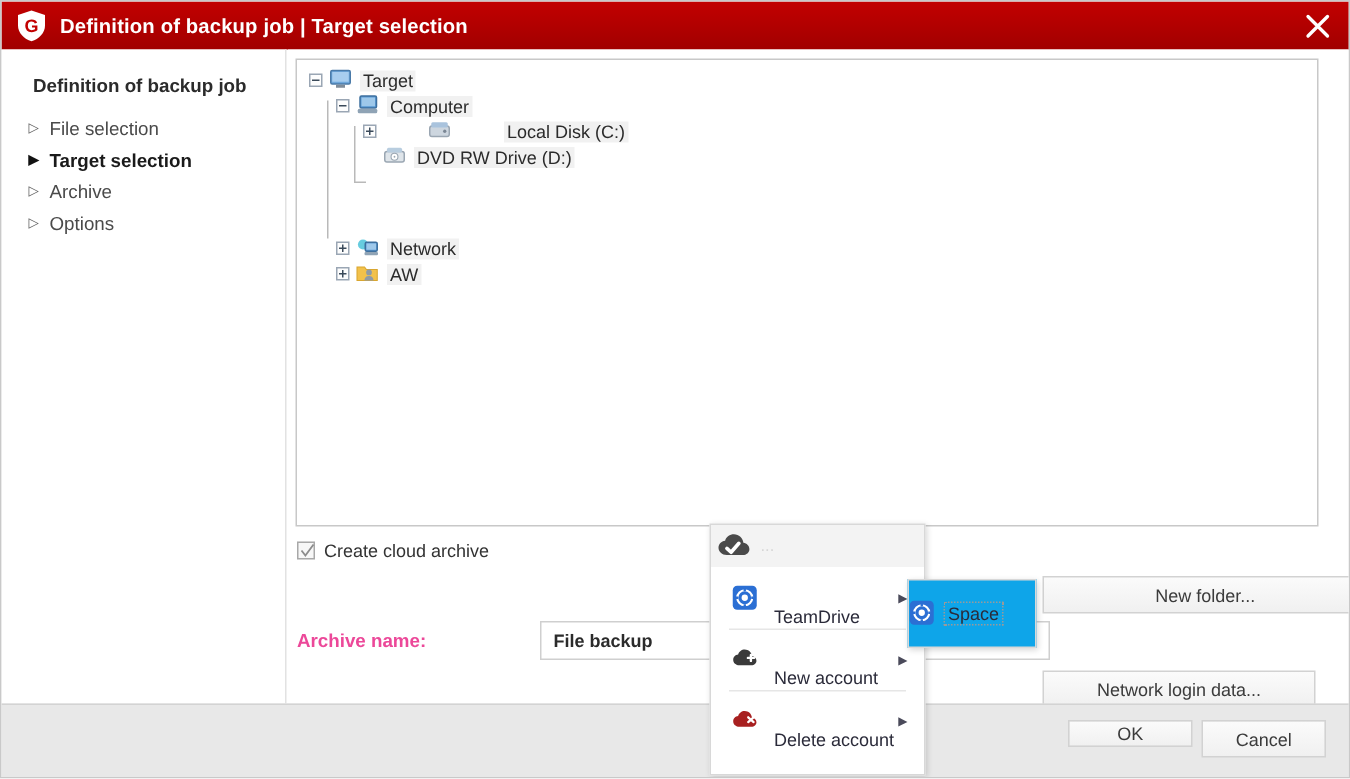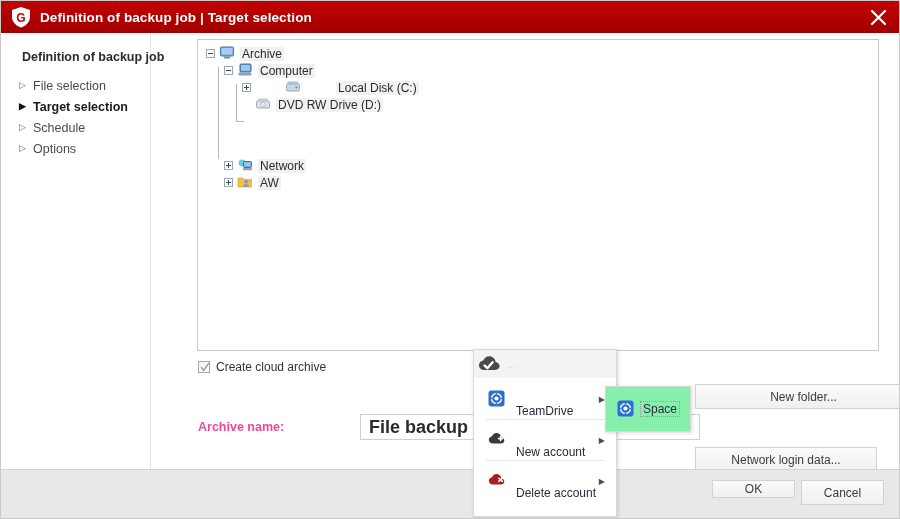--- a/index.html
+++ b/index.html
@@ -41,21 +41,21 @@
     position: absolute; right: 0; top: 0;
     width: 46px; height: 32px;
     display: flex; align-items: center; justify-content: center;
     cursor: pointer;
   }
   .close-btn svg { display: block; }
 
   
   .sidebar {
     position: absolute; left: 0; top: 32px;
-    width: 150px; height: 436px;
+    width: 190px; height: 436px;
     background: #ffffff;
     border-right: 1px solid #e2e2e2;
   }
   .sidebar-title {
     position: absolute; left: 21px; top: 17px;
     font-size: 12.5px; font-weight: bold; color: #2b2b2b;
     white-space: nowrap;
   }
   .nav { position: absolute; left: 18px; top: 42px; width: 170px; }
   .nav-item {
@@ -131,21 +131,21 @@
   .archive-label {
     position: absolute; left: 6px; top: 387px;
     font-size: 12.5px; font-weight: bold; color: #ec4899;
     white-space: nowrap;
   }
   .archive-input {
     position: absolute; left: 168px; top: 381px;
     width: 340px; height: 26px;
     border: 1px solid #cfcfcf; background: #ffffff;
     font-family: "Liberation Sans", sans-serif;
-    font-size: 18px; font-weight: bold; color: #2b2b2b;
+    font-size: 12px; font-weight: bold; color: #2b2b2b;
     padding: 0 8px; outline: none;
   }
 
   .btn {
     border: 1px solid #d2d2d2;
     background: linear-gradient(to bottom, #fbfbfb 0%, #f0f0f0 100%);
     font-family: "Liberation Sans", sans-serif;
     font-size: 12px; color: #3b3b3b;
     cursor: pointer; text-align: center;
   }
@@ -202,26 +202,25 @@
   .ctx-item .arrow {
     position: absolute; right: 11px; top: 50%;
     transform: translateY(-50%);
     font-size: 8px; color: #4a4a5a;
   }
   .ctx-sep { height: 1px; background: #e6e6e6; margin: 3px 12px; }
 
   .submenu {
     position: absolute; left: 604px; top: 385px;
     width: 86px; height: 46px;
-    background: #86efac;
+    background: #0ea5e9;
     border: 1px solid #d8d8d8;
     box-shadow: 1px 1px 4px rgba(0,0,0,0.16);
     z-index: 50;
     display: flex; align-items: center;
-    padding-left: 11px;
   }
   .submenu .mi { width: 20px; height: 18px; flex: 0 0 20px; margin-right: 3px; }
   .submenu .mlabel {
     font-size: 12px; color: #2b2b3a; white-space: nowrap;
     border: 1px dotted #9a9a9a; padding: 0 2px;
   }
 </style>
 </head>
 <body>
 
@@ -251,21 +250,21 @@
         <span class="nav-label">File selection</span>
       </div>
 
       <div class="nav-item active">
         <span class="tri">▶</span>
         <span class="nav-label">Target selection</span>
       </div>
 
       <div class="nav-item">
         <span class="tri">▷</span>
-        <span class="nav-label">Schedule</span>
+        <span class="nav-label">Archive</span>
       </div>
 
       <div class="nav-item">
         <span class="tri">▷</span>
         <span class="nav-label">Options</span>
       </div>
 
     </div>
   </div>
 
@@ -280,21 +279,21 @@
 
         <div class="tnode" style="padding-left:0px;">
           <span class="tog"></span>
           <span class="ticon">
             <svg width="17" height="14" viewBox="0 0 17 14">
               <rect x="1.5" y="1" width="13" height="9" rx="1" fill="#6fa8dc" stroke="#4a7aa8"></rect>
               <rect x="2.5" y="2" width="11" height="6.5" fill="#a8cdee"></rect>
               <rect x="5" y="10.5" width="6" height="2" fill="#7f8c99"></rect>
             </svg>
           </span>
-          <span class="tlabel">Archive</span>
+          <span class="tlabel">Target</span>
         </div>
 
         <div class="tnode" style="padding-left:18px;">
           <span class="tog"></span>
           <span class="ticon">
             <svg width="17" height="14" viewBox="0 0 17 14">
               <rect x="3" y="1" width="11" height="8" rx="1" fill="#5b9bd5" stroke="#3d6f9e"></rect>
               <rect x="4" y="2" width="9" height="5.8" fill="#9ec8ea"></rect>
               <rect x="1.5" y="9.5" width="13" height="3" rx="1" fill="#8fa3b5"></rect>
             </svg>

